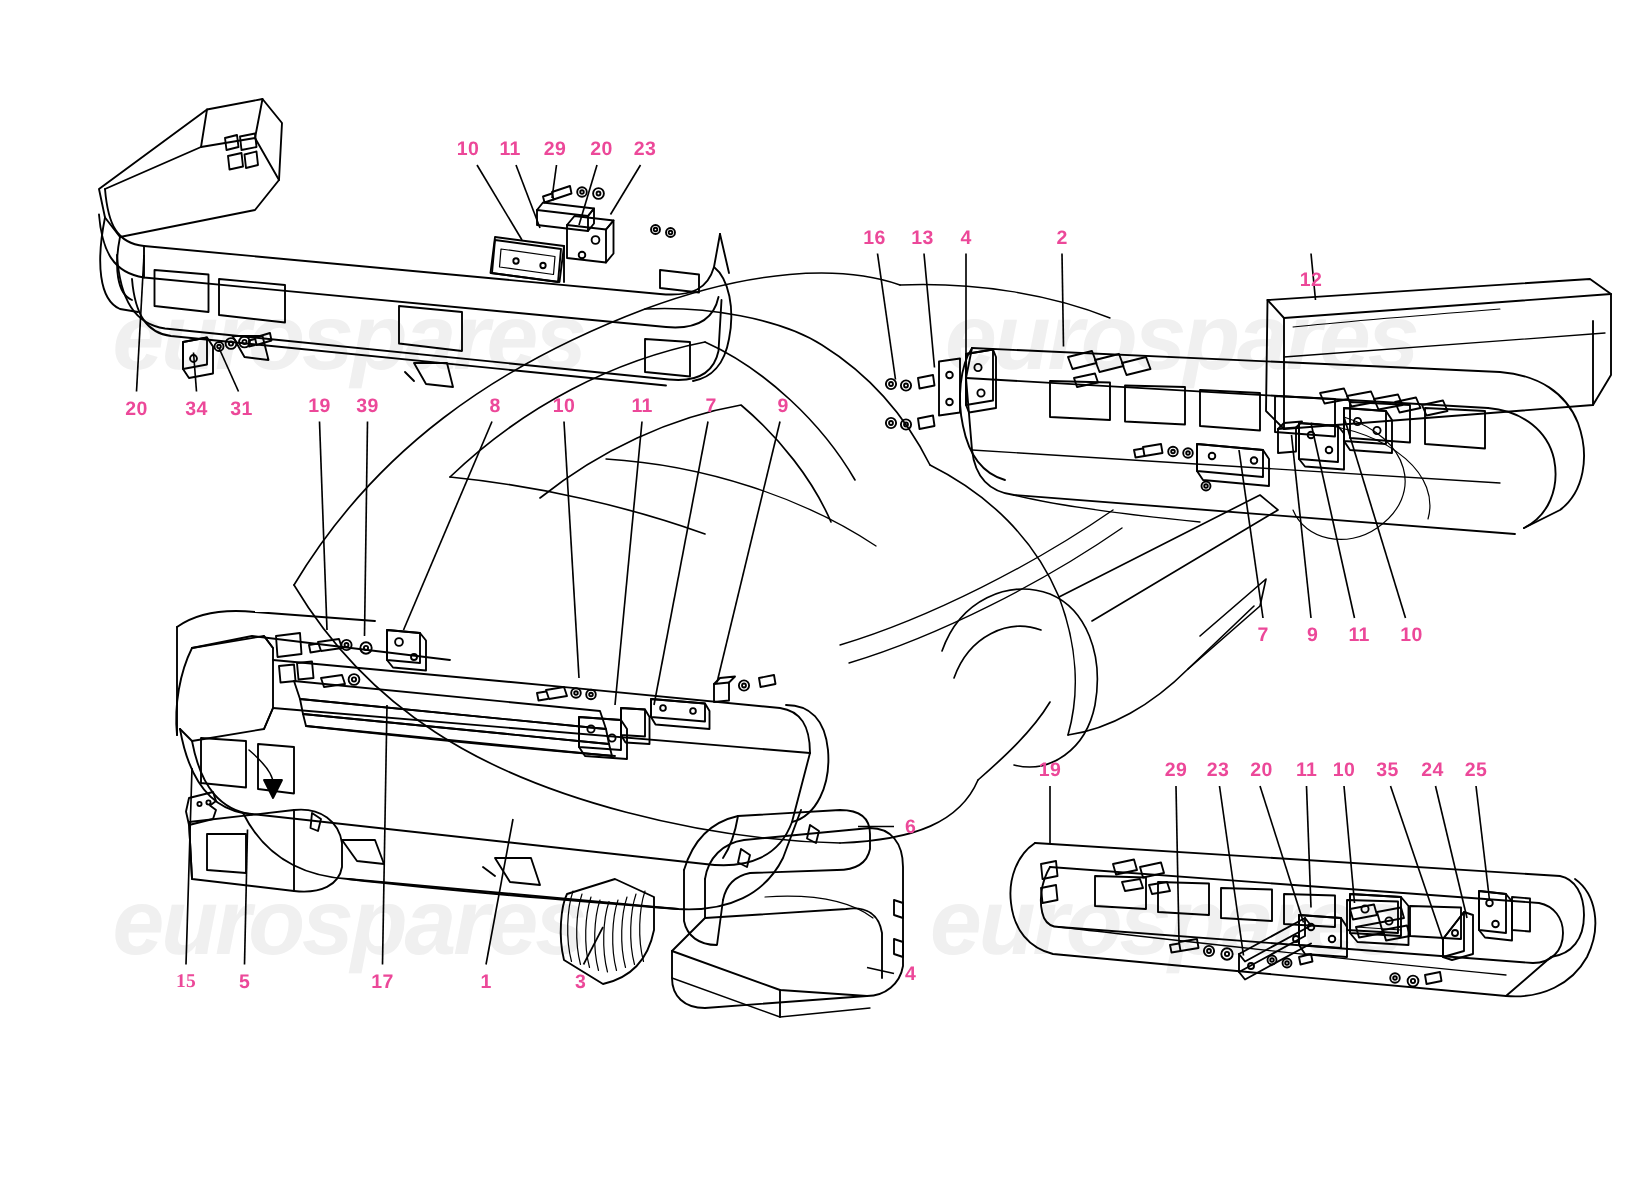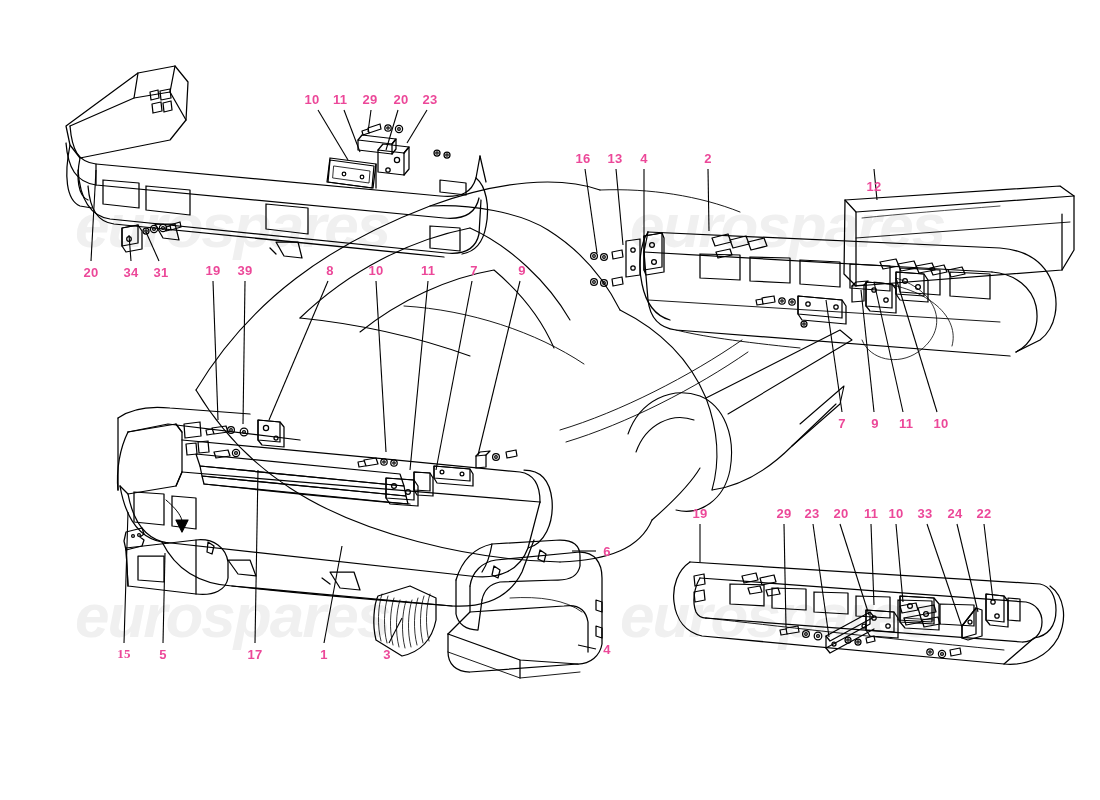--- a/index.html
+++ b/index.html
@@ -485,18 +485,18 @@
       <div class="lbl" style="left: 324px; top: 654px;">1</div>
       <div class="lbl" style="left: 387px; top: 654px;">3</div>
       <div class="lbl" style="left: 607px; top: 551px;">6</div>
       <div class="lbl" style="left: 607px; top: 649px;">4</div>
       <div class="lbl" style="left: 700px; top: 513px;">19</div>
       <div class="lbl" style="left: 784px; top: 513px;">29</div>
       <div class="lbl" style="left: 812px; top: 513px;">23</div>
       <div class="lbl" style="left: 841px; top: 513px;">20</div>
       <div class="lbl" style="left: 871px; top: 513px;">11</div>
       <div class="lbl" style="left: 896px; top: 513px;">10</div>
-      <div class="lbl" style="left: 925px; top: 513px;">33</div>
+      <div class="lbl" style="left: 925px; top: 513px;">35</div>
       <div class="lbl" style="left: 955px; top: 513px;">24</div>
-      <div class="lbl" style="left: 984px; top: 513px;">22</div>
+      <div class="lbl" style="left: 984px; top: 513px;">25</div>
     </div>
 
 </div>
 
 </body></html>

